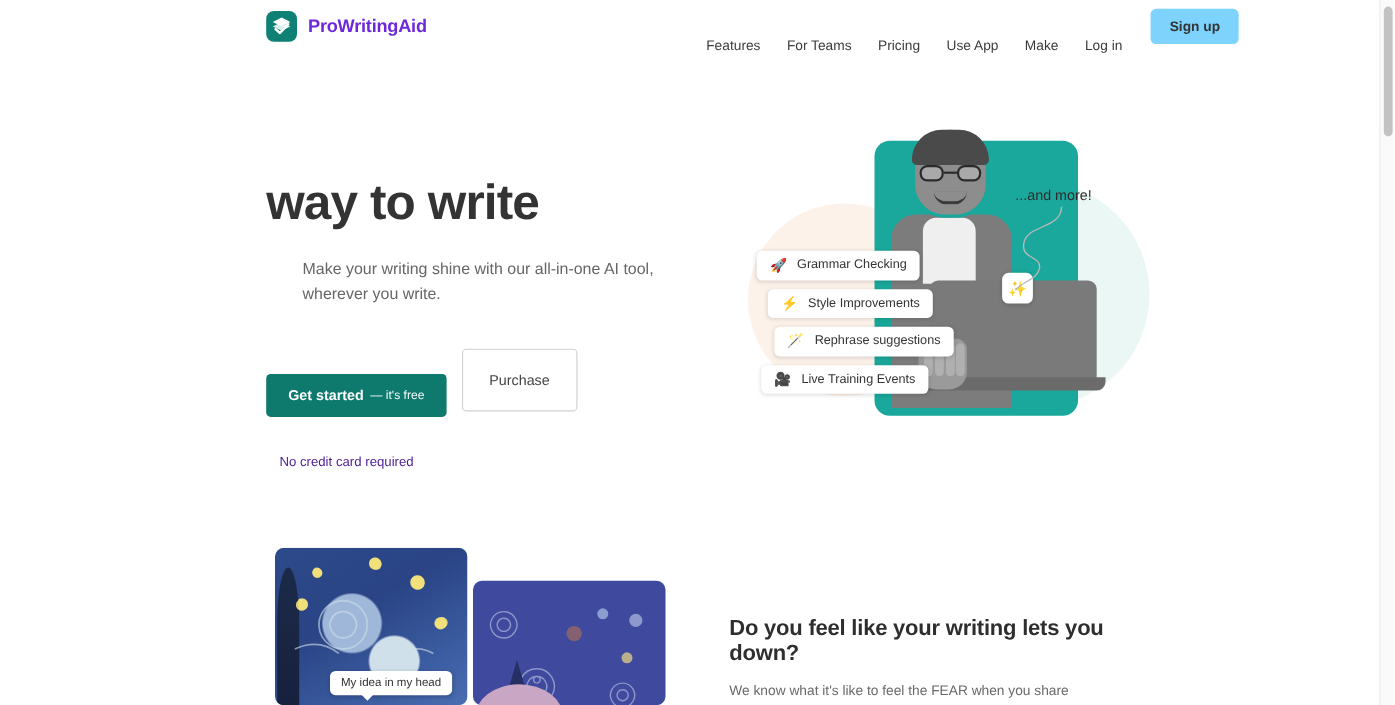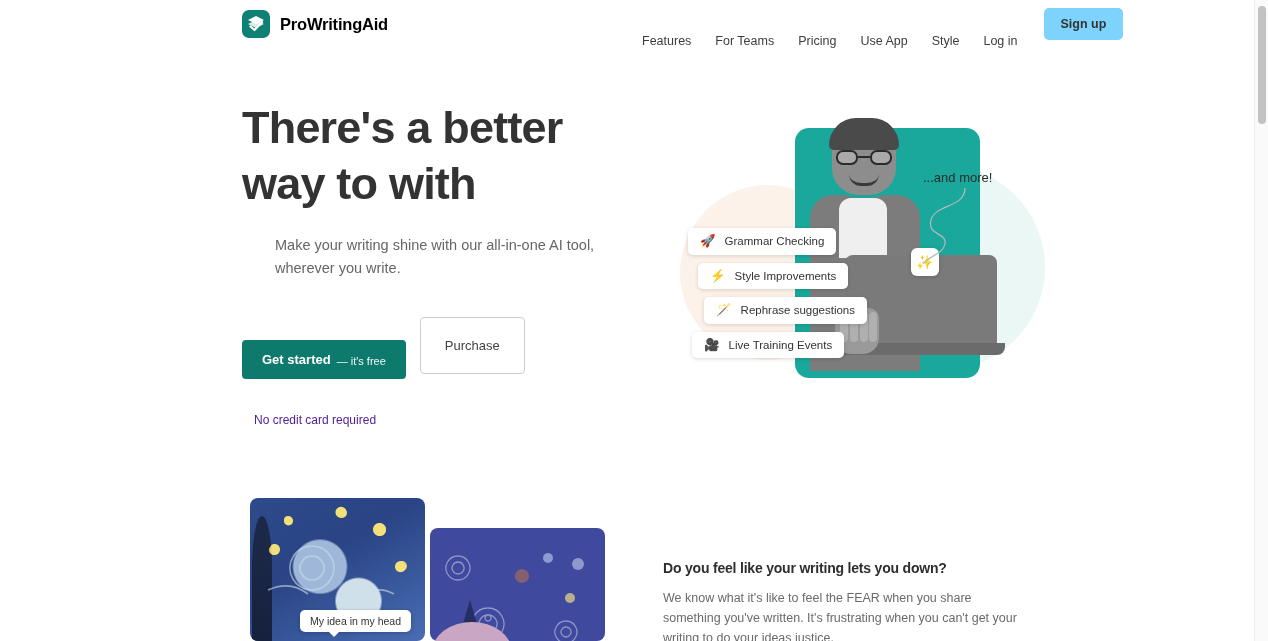--- a/index.html
+++ b/index.html
@@ -15,21 +15,21 @@
   .header {
     position: absolute; top: 0; left: 0; width: 1254px; height: 48px;
     display: flex; align-items: center; background: #fff;
   }
   .brand { display: flex; align-items: center; gap: 10px; margin-left: 242px; }
   .logo-mark {
     width: 28px; height: 28px; border-radius: 7px; background: #0E8074;
     position: relative; flex: none;
   }
   .logo-mark svg { position:absolute; top:4px; left:4px; }
-  .brand-name { font-size: 16.5px; font-weight: bold; color: #000000; letter-spacing: -0.2px; }
+  .brand-name { font-size: 16.5px; font-weight: bold; color: #6d28d9; letter-spacing: -0.2px; }
 
   .nav { display: flex; align-items: center; gap: 0px; margin-left: 242px; }
   .nav-link {
     font-size: 12.5px; color: #3d3d3d; padding: 6px 12px; cursor: pointer;
     white-space: nowrap;
     margin-top: 34px;
   }
   .signup-btn {
     background: #7dd3fc; color: #333; font-size: 12.5px; font-weight: bold;
     border: none; border-radius: 5px; padding: 9px 17px; margin-left: 14px;
@@ -44,21 +44,21 @@
   }
   .hero-sub {
     margin-top: 22px; font-size: 14.5px; line-height: 23px; color: #666666;
     width: 330px;
     margin-left: 33px;
   }
   .cta-row { margin-top: 32px; display: flex; align-items: center; gap: 14px; }
   .btn-primary {
     background: #0E7A6E; color: #fff; border: none; border-radius: 4px;
     padding: 12px 20px; font-size: 13px; font-weight: bold; cursor: pointer;
-    display: inline-flex; align-items: flex-end; gap: 6px; margin-top: 28px;
+    display: inline-flex; align-items: center; gap: 6px; margin-top: 28px;
   }
   .btn-primary .sub { font-weight: normal; font-size: 11px; opacity: .95; }
   .btn-outline {
     background: #fff; color: #444; border: 1px solid #cfcfcf; border-radius: 4px;
     padding: 20px 24px; font-size: 13px; cursor: pointer;
   }
   .note { margin-top: 34px; font-size: 12px; color: #4c1d95; margin-left: 12px; }
 
   
   .hero-art { position: absolute; left: 655px; top: 90px; width: 420px; height: 310px; }
@@ -174,21 +174,21 @@
   .pink-circle {
     position:absolute; left:182px; top:124px; width:80px; height:60px;
     border-radius:50%; background:#c9a6c4;
   }
   .card-blue {
     position: absolute; left: 180px; top: 30px; width: 175px; height: 113px;
     border-radius: 8px; background: #3f4a9e; overflow: hidden;
   }
 
   .lower-text { position: absolute; left: 663px; top: 560px; width: 360px; }
-  .lower-title { font-size: 14px; font-weight: bold; color: #2e2e2e; letter-spacing:-.2px; }
+  .lower-title { font-size: 20px; font-weight: bold; color: #2e2e2e; letter-spacing:-.2px; }
   .lower-body { margin-top: 12px; font-size: 12.5px; line-height: 20px; color: #6a6a6a; }
 
   
   .scrollbar {
     position:absolute; right:0; top:0; width:14px; height:641px; background:#fafafa;
     border-left:1px solid #ececec;
   }
   .scroll-thumb {
     position:absolute; top:6px; left:3px; width:8px; height:118px;
     background:#c2c2c2; border-radius:4px;
@@ -209,30 +209,30 @@
         </svg>
       </span>
       <span class="brand-name">ProWritingAid</span>
     </div>
 
     <div class="nav">
       <span class="nav-link">Features</span>
       <span class="nav-link">For Teams</span>
       <span class="nav-link">Pricing</span>
       <span class="nav-link">Use App</span>
-      <span class="nav-link">Style</span>
+      <span class="nav-link">Make</span>
       <span class="nav-link">Log in</span>
       <button class="signup-btn">Sign up</button>
     </div>
   </div>
 
   <div class="hero-text">
     <h1 class="hero-title">
-      <span>There's a better</span><br>
-      <span>way to with</span>
+      <br>
+      <span>way to write</span>
     </h1>
     <p class="hero-sub">Make your writing shine with our all-in-one AI tool, wherever you write.</p>
 
     <div class="cta-row">
       <button class="btn-primary">
         <span>Get started</span>
         <span class="sub">— it's free</span>
       </button>
       <button class="btn-outline">Purchase</button>
     </div>

